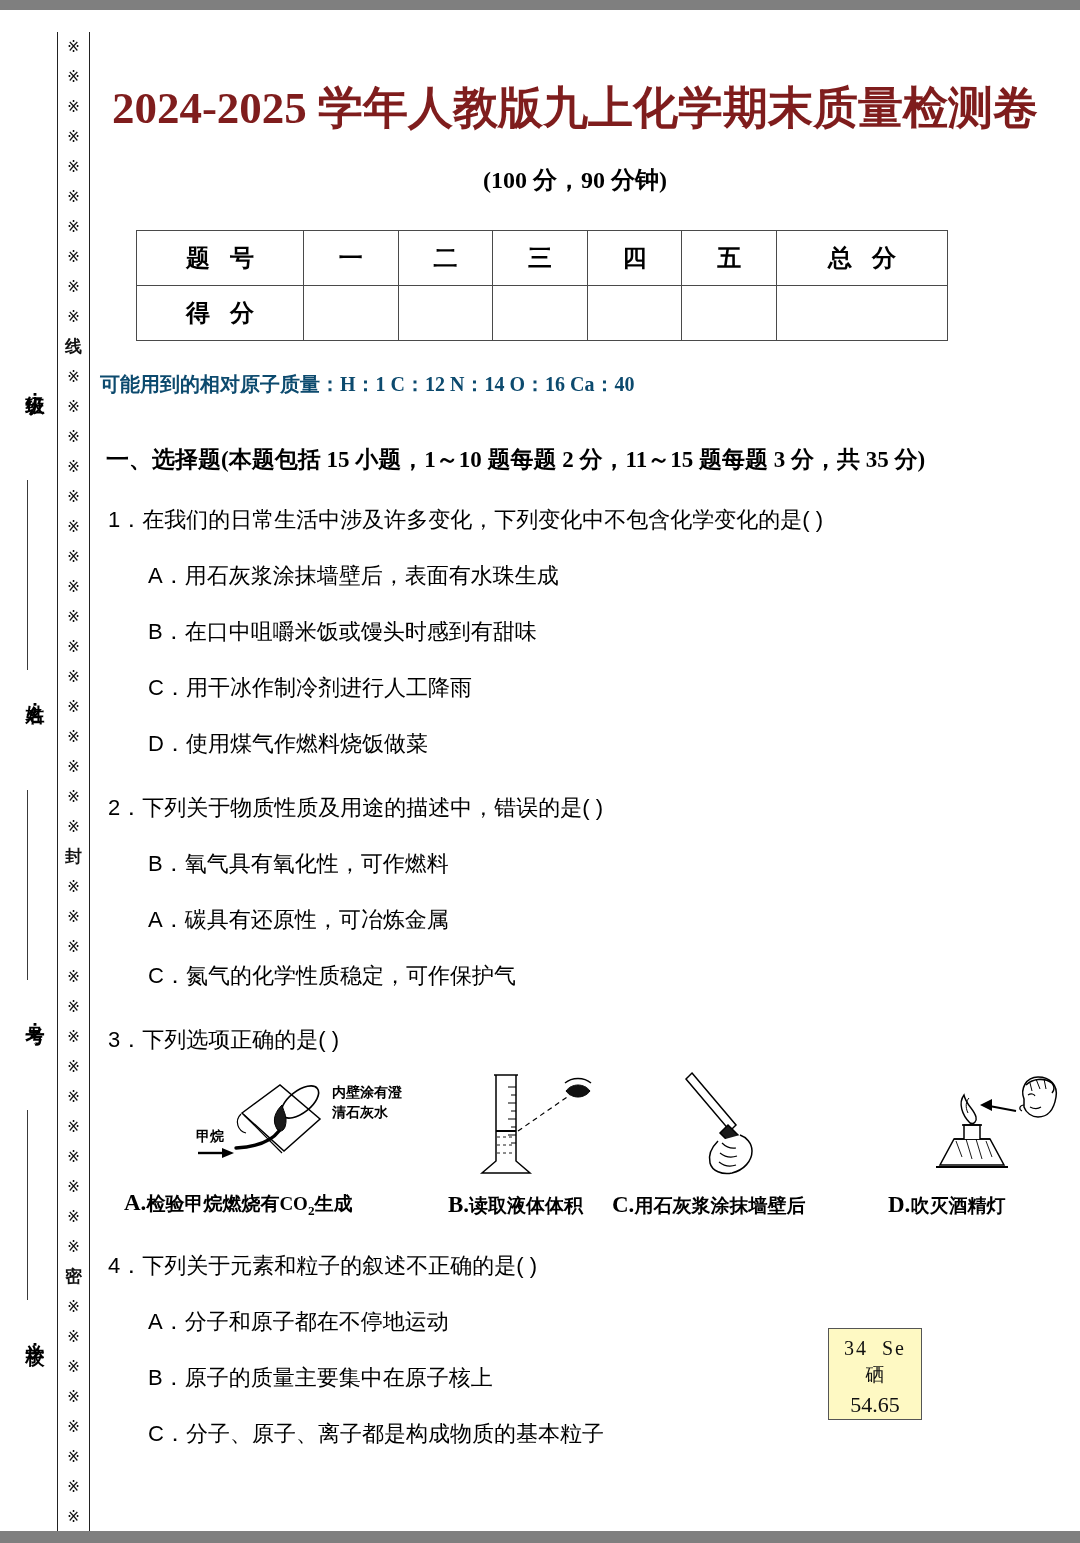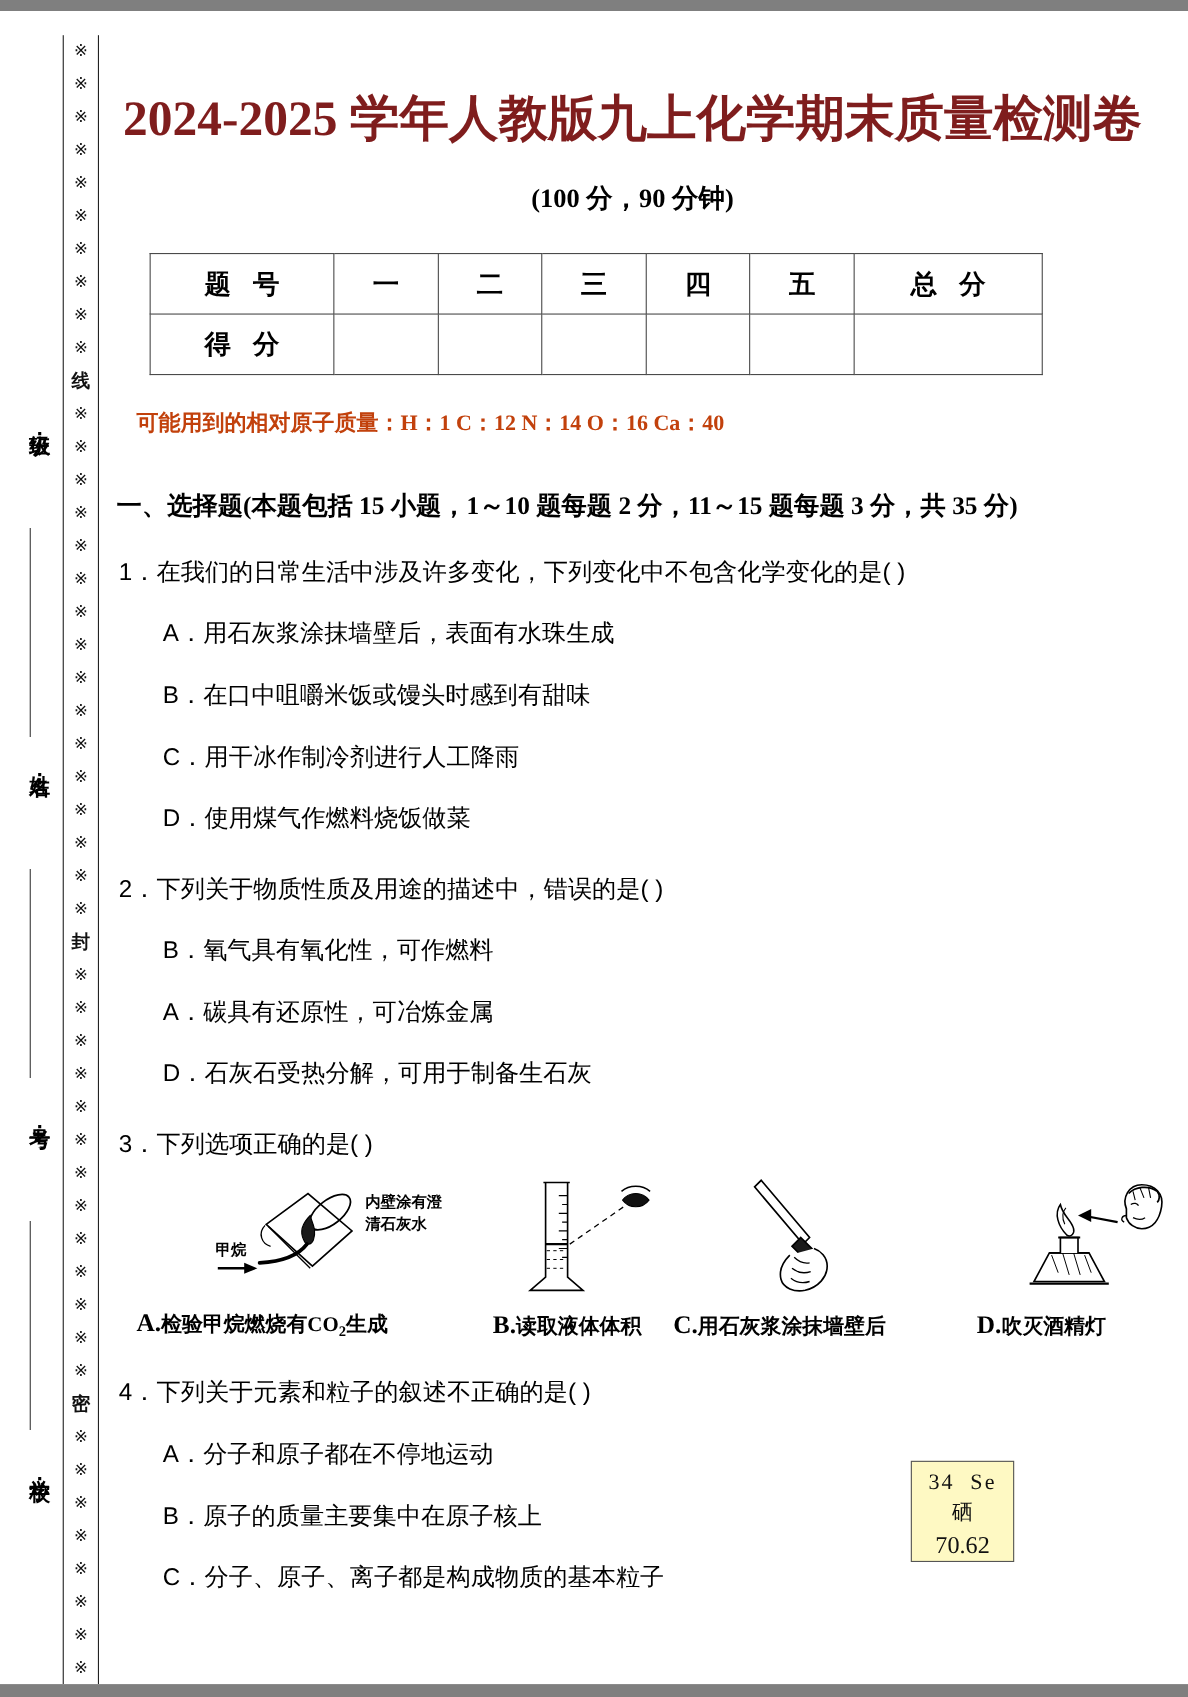--- a/index.html
+++ b/index.html
@@ -125,24 +125,24 @@
     font-weight: bold;
     letter-spacing: 7px;
     text-indent: 7px;
     color: #000;
   }
   table.score td.lbl { width: 164px; }
   table.score td.total { width: 168px; }
 
   
   .atomic {
-    margin: 30px 0 0 24px;
+    margin: 30px 0 0 0;
     font-size: 20px;
     font-weight: bold;
-    color: #c2410c;
+    color: #0c4a6e;
   }
   .section-head {
     margin: 46px 0 0 6px;
     font-size: 23px;
     font-weight: bold;
     color: #000;
   }
   .q {
     margin: 30px 0 0 8px;
     font-size: 22px;
@@ -311,21 +311,21 @@
     <div class="opt">A．用石灰浆涂抹墙壁后，表面有水珠生成</div>
     <div class="opt">B．在口中咀嚼米饭或馒头时感到有甜味</div>
     <div class="opt">C．用干冰作制冷剂进行人工降雨</div>
     <div class="opt">D．使用煤气作燃料烧饭做菜</div>
 
     <div class="q" style="margin-top:34px;">
       <span>2．</span><span>下列关于物质性质及用途的描述中，错误的是(          )</span>
     </div>
     <div class="opt">B．氧气具有氧化性，可作燃料</div>
     <div class="opt">A．碳具有还原性，可冶炼金属</div>
-    <div class="opt">D．石灰石受热分解，可用于制备生石灰</div>
+    <div class="opt">C．氮气的化学性质稳定，可作保护气</div>
 
     <div class="q" style="margin-top:34px;">
       <span>3．</span><span>下列选项正确的是(          )</span>
     </div>
 
     <div class="fig-row">
 
       <div class="fig" style="left:24px; width:270px; height:150px;">
         <svg width="230" height="118" viewBox="0 0 230 118" style="left:60px;">
           <g fill="none" stroke="#000" stroke-width="1.6">
@@ -425,17 +425,17 @@
     </div>
     <div class="opt">A．分子和原子都在不停地运动</div>
     <div class="opt">B．原子的质量主要集中在原子核上</div>
     <div class="opt">C．分子、原子、离子都是构成物质的基本粒子</div>
 
     <div class="elem-card">
       <div class="row1">
         <span>34</span>&nbsp;&nbsp;<span>Se</span>
       </div>
       <div class="row2">硒</div>
-      <div class="row3">70.62</div>
+      <div class="row3">54.65</div>
     </div>
 
   </div>
 </div>
 
 </body></html>

